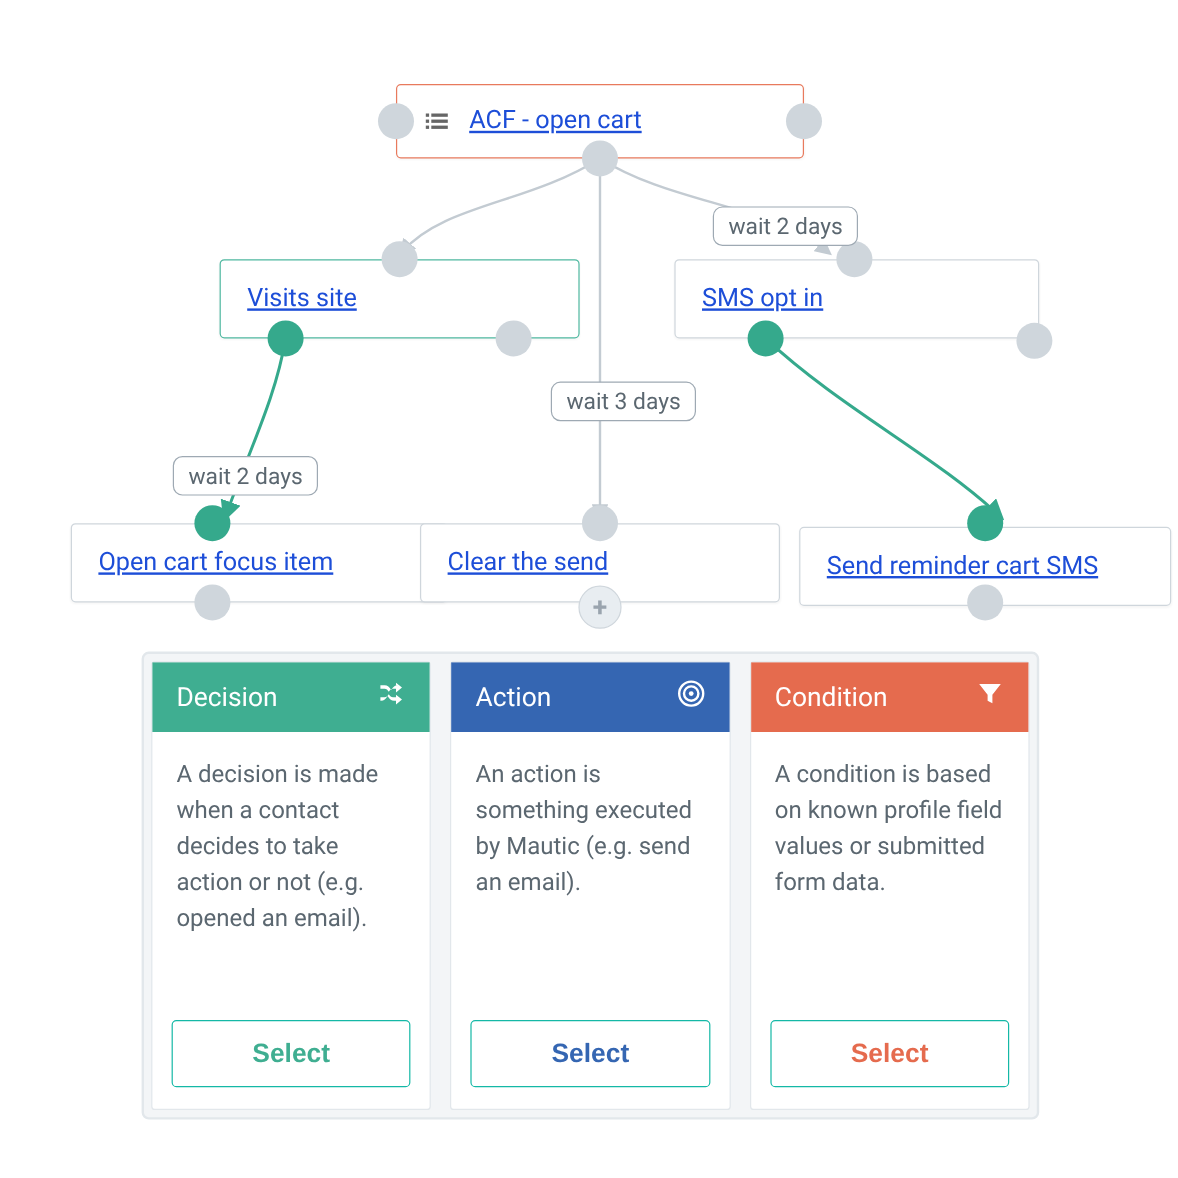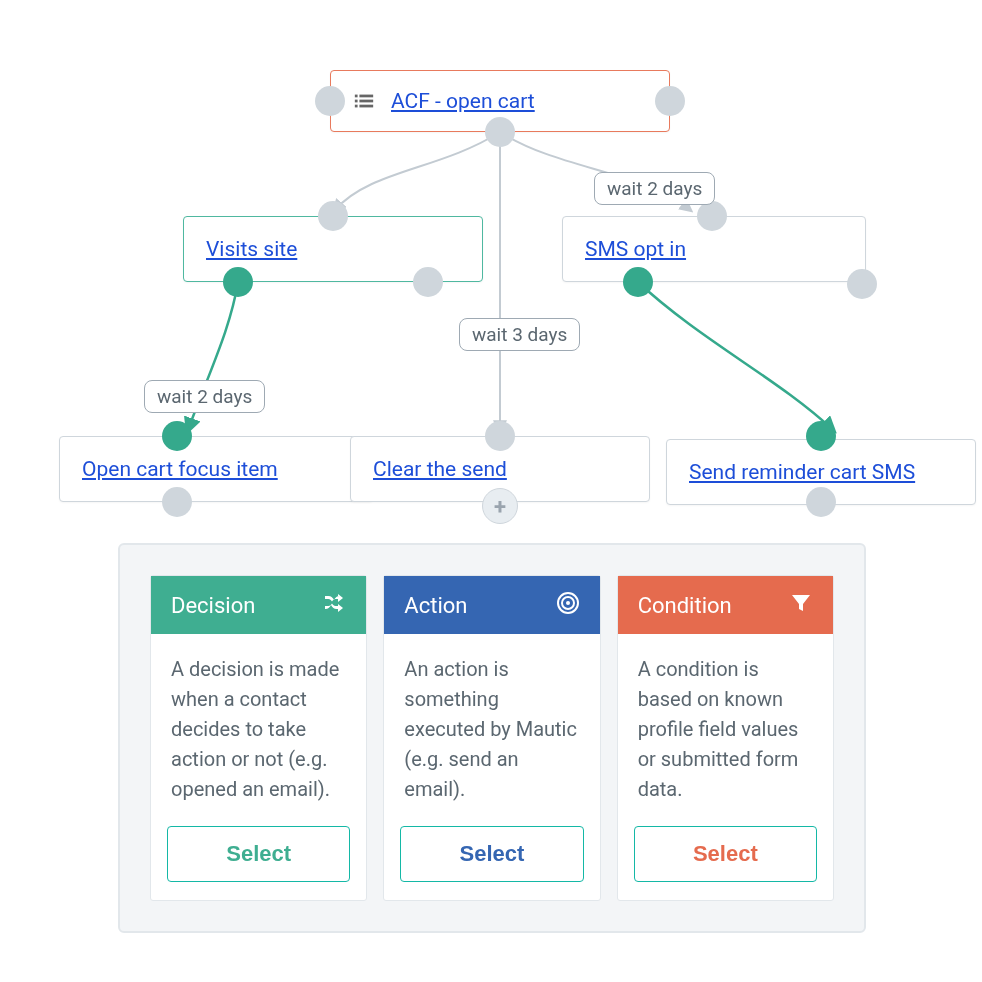--- a/index.html
+++ b/index.html
@@ -66,21 +66,21 @@
   
   .panel {
     position: absolute;
     left: 118px; top: 543px;
     width: 748px; height: 390px;
     background: #f3f5f7;
     border: 2px solid #e2e7eb;
     border-radius: 6px;
     display: flex;
     gap: 16px;
-    padding: 30px;
+    padding: 6px;
   }
   .card {
     flex: 1;
     background: #ffffff;
     border: 1px solid #e2e7eb;
     border-radius: 3px;
     display: flex;
     flex-direction: column;
   }
   .card-head {

